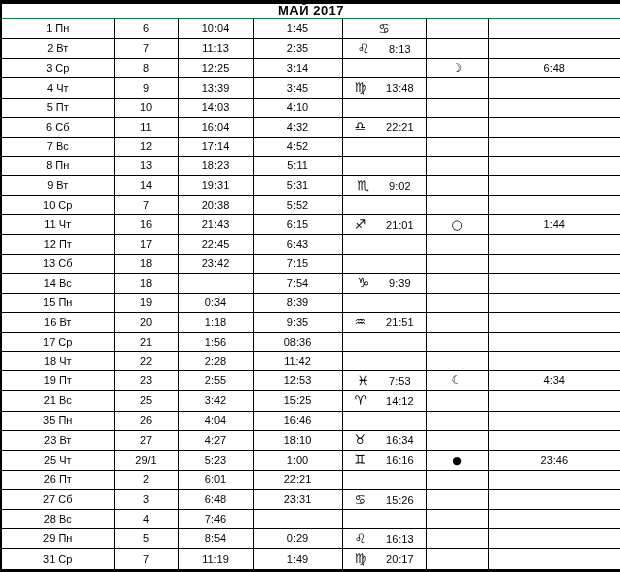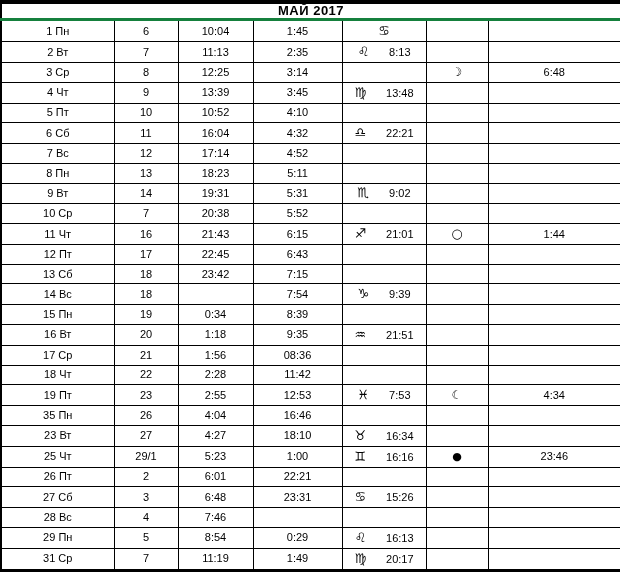--- a/index.html
+++ b/index.html
@@ -26,21 +26,21 @@
     text-align: center;
     vertical-align: middle;
     padding: 0;
     overflow: hidden;
   }
   .title-cell {
     height: 14px;
     font-size: 13px;
     font-weight: bold;
     letter-spacing: 0.5px;
-    border-bottom: 3px solid #15803d;
+    border-bottom: 1px solid #15803d;
     line-height: 14px;
   }
   th.col-h {
     height: 44px;
     font-size: 11px;
     font-weight: bold;
     line-height: 12.5px;
     white-space: pre-line;
     border-bottom: 2px solid #000;
   }
@@ -116,21 +116,21 @@
           <td>9</td>
           <td>13:39</td>
           <td>3:45</td>
           <td><span class="zodiac-glyph">♍</span><span class="zodiac-time">13:48</span></td>
           <td></td>
           <td></td>
         </tr>
         <tr>
           <td>5 Пт</td>
           <td>10</td>
-          <td>10:52</td>
+          <td>14:03</td>
           <td>4:10</td>
           <td></td>
           <td></td>
           <td></td>
         </tr>
         <tr>
           <td>6 Сб</td>
           <td>11</td>
           <td>16:04</td>
           <td>4:32</td>
@@ -249,20 +249,29 @@
         <tr>
           <td>19 Пт</td>
           <td>23</td>
           <td>2:55</td>
           <td>12:53</td>
           <td><span class="zodiac-glyph">♓</span><span class="zodiac-time">7:53</span></td>
           <td><span class="phase-glyph last-quarter-moon-icon">☾</span></td>
           <td>4:34</td>
         </tr>
         <tr>
+          <td>21 Вс</td>
+          <td>25</td>
+          <td>3:42</td>
+          <td>15:25</td>
+          <td><span class="zodiac-glyph">♈</span><span class="zodiac-time">14:12</span></td>
+          <td></td>
+          <td></td>
+        </tr>
+        <tr>
           <td>35 Пн</td>
           <td>26</td>
           <td>4:04</td>
           <td>16:46</td>
           <td></td>
           <td></td>
           <td></td>
         </tr>
         <tr>
           <td>23 Вт</td>

